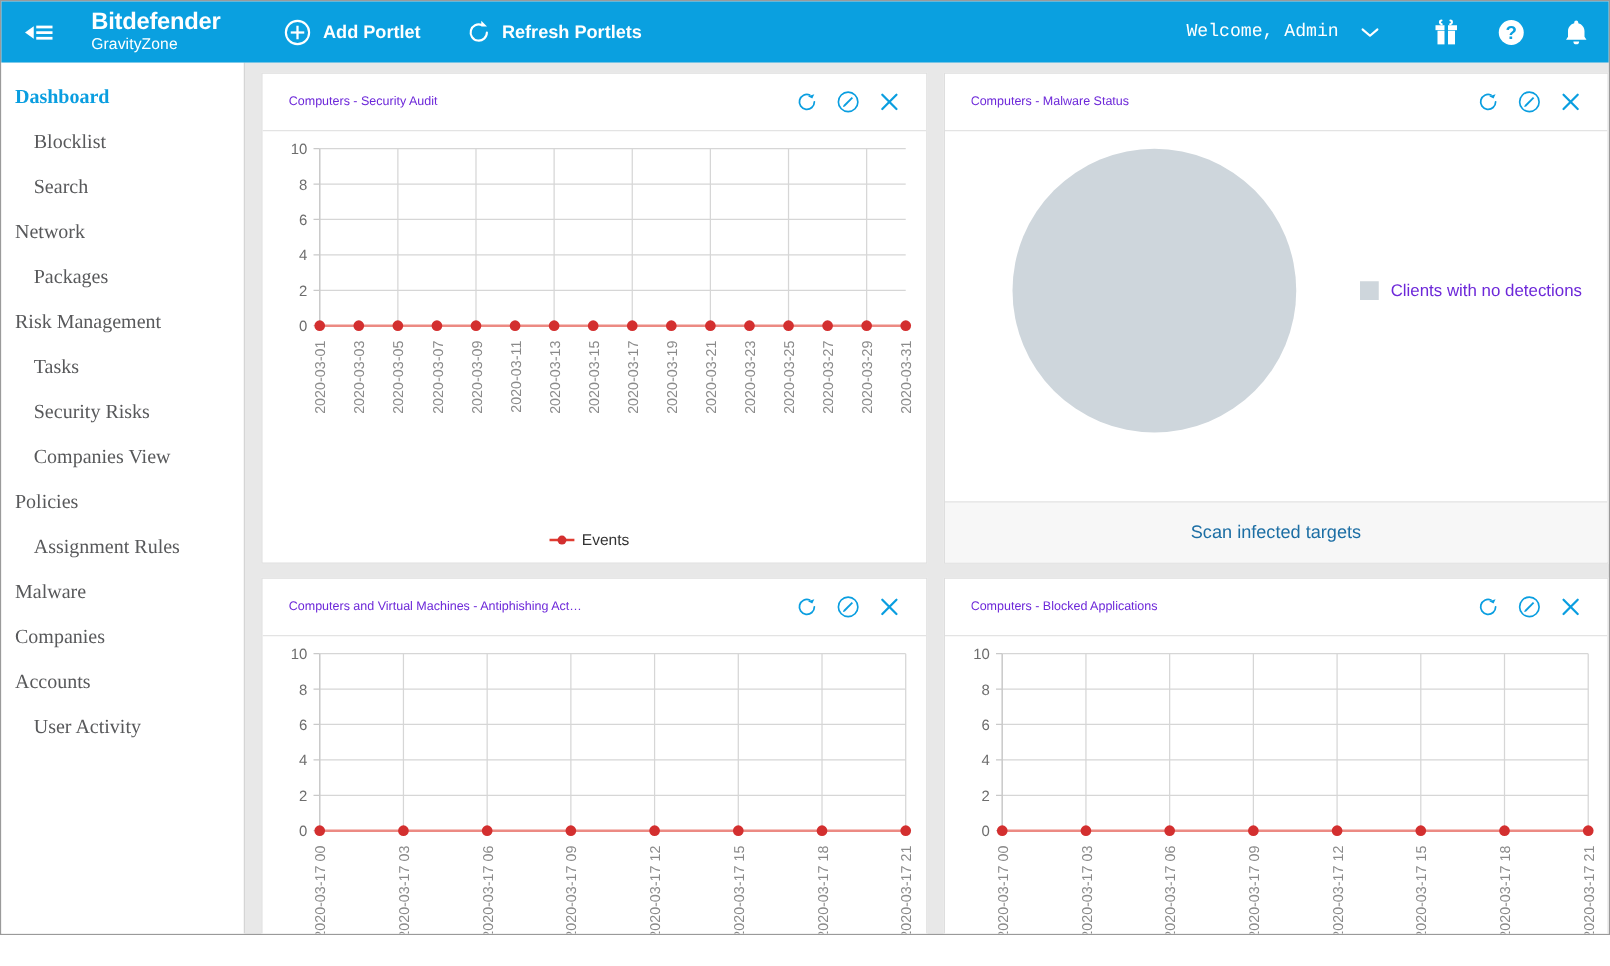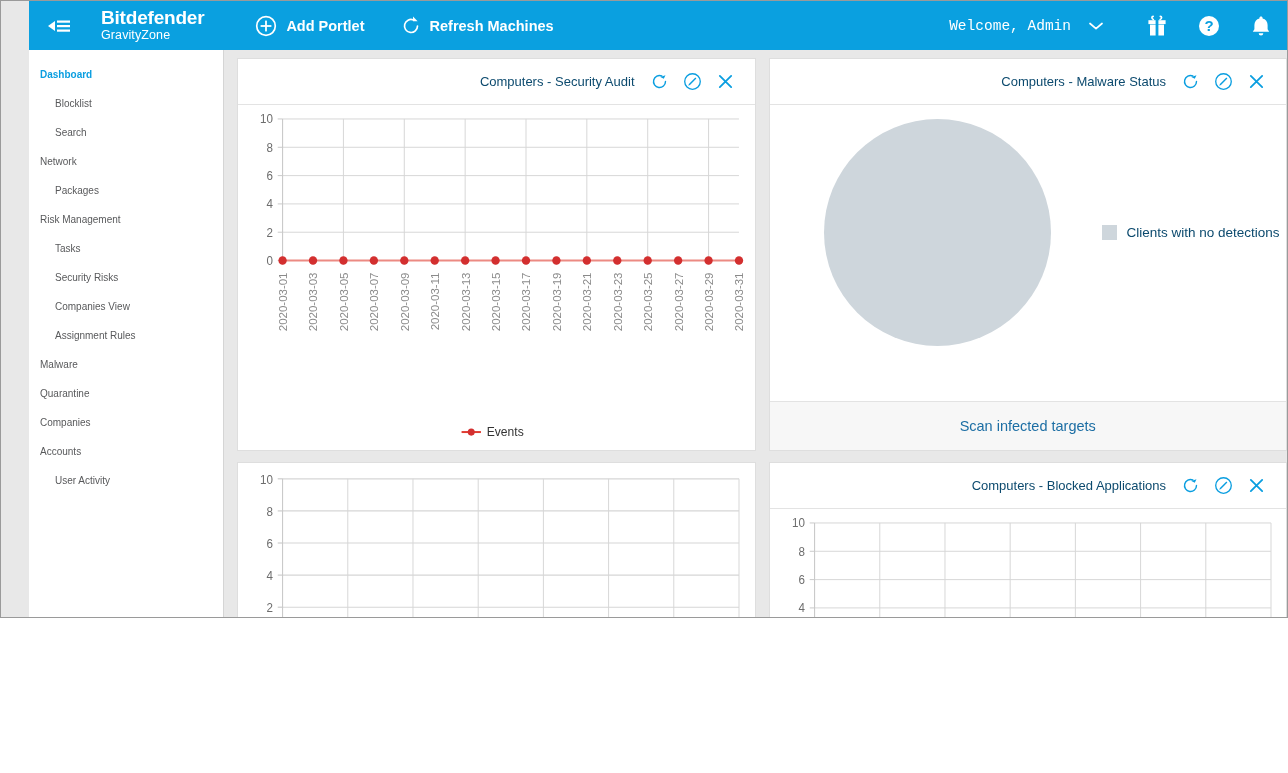--- a/index.html
+++ b/index.html
@@ -4,28 +4,27 @@
 <style>
   * { box-sizing: border-box; }
   html, body {
     margin: 0; padding: 0;
     width: 1288px; height: 773px;
     overflow: hidden;
     font-family: "Liberation Sans", sans-serif;
     background: #ffffff;
   }
   .app {
-    width: 1288px; height: 618px;
+    width: 1288px; height: 748px;
     position: relative;
     border: 1px solid #9a9a9a;
     background: #e8e8e8;
     display: flex;
     flex-direction: column;
     overflow: hidden;
-    padding-left: 28px;
   }
 
   
   .topbar {
     height: 49px;
     min-height: 49px;
     background: #0aa0e0;
     display: flex;
     align-items: center;
     color: #ffffff;
@@ -111,25 +110,26 @@
   
   .sidebar {
     width: 195px;
     min-width: 195px;
     background: #ffffff;
     border-right: 1px solid #d5d5d5;
     padding-top: 10px;
     overflow: hidden;
   }
   .nav-item {
-    font-size: 10px;
+    font-size: 16px;
     color: #58595b;
     padding: 9px 0 9px 11px;
     cursor: pointer;
     white-space: nowrap;
+    font-family: Liberation Serif, serif;
   }
   .nav-item.sub { padding-left: 26px; }
   .nav-item.active { color: #0a9ee0; font-weight: bold; }
 
   
   .dash {
     flex: 1;
     min-width: 0;
     padding: 8px 0px 0 13px;
     display: grid;
@@ -148,28 +148,27 @@
   }
   .portlet-head {
     height: 46px;
     min-height: 46px;
     display: flex;
     align-items: center;
     padding: 0 13px 0 21px;
     border-bottom: 1px solid #e3e3e3;
   }
   .portlet-title {
-    font-size: 13px;
-    color: #0c4a6e;
+    font-size: 10px;
+    color: #6d28d9;
     white-space: nowrap;
     overflow: hidden;
     text-overflow: ellipsis;
     flex: 1;
     min-width: 0;
-    text-align: right;
   }
   .portlet-actions {
     display: flex;
     align-items: center;
     margin-left: 8px;
   }
   .pa {
     width: 33px;
     display: flex;
     align-items: center;
@@ -212,21 +211,21 @@
     align-items: center;
     padding-left: 14px;
   }
   .legend-swatch {
     width: 15px; height: 15px;
     background: #ced6dc;
     margin-right: 10px;
   }
   .legend-label {
     font-size: 13.5px;
-    color: #0c4a6e;
+    color: #6d28d9;
     white-space: nowrap;
   }
   .portlet-footer {
     height: 49px;
     min-height: 49px;
     border-top: 1px solid #e3e3e3;
     background: #f7f7f7;
     display: flex;
     align-items: center;
     justify-content: center;
@@ -286,21 +285,21 @@
         <span>Add Portlet</span>
       </div>
 
       <div class="tb-action">
         <span class="ic">
           <svg width="20" height="20" viewBox="0 0 20 20">
             <path d="M16.5,10 A6.5,6.5 0 1 1 12.4,3.95" fill="none" stroke="#ffffff" stroke-width="1.7" stroke-linecap="round"></path>
             <path d="M12.0,0.6 L12.0,5.2 L16.6,5.2 Z" fill="#ffffff"></path>
           </svg>
         </span>
-        <span>Refresh Machines</span>
+        <span>Refresh Portlets</span>
       </div>
     </div>
 
     <div class="topbar-right">
       <div class="welcome">Welcome, Admin</div>
       <div class="caret">
         <svg width="14" height="10" viewBox="0 0 14 10">
           <path d="M1,2.5 L7,7.6 L13,2.5" fill="none" stroke="#ffffff" stroke-width="1.7" stroke-linecap="round" stroke-linejoin="round"></path>
         </svg>
       </div>
@@ -332,23 +331,23 @@
     <div class="sidebar">
       <div class="nav-item active">Dashboard</div>
       <div class="nav-item sub">Blocklist</div>
       <div class="nav-item sub">Search</div>
       <div class="nav-item">Network</div>
       <div class="nav-item sub">Packages</div>
       <div class="nav-item">Risk Management</div>
       <div class="nav-item sub">Tasks</div>
       <div class="nav-item sub">Security Risks</div>
       <div class="nav-item sub">Companies View</div>
+      <div class="nav-item">Policies</div>
       <div class="nav-item sub">Assignment Rules</div>
       <div class="nav-item">Malware</div>
-      <div class="nav-item">Quarantine</div>
       <div class="nav-item">Companies</div>
       <div class="nav-item">Accounts</div>
       <div class="nav-item sub">User Activity</div>
     </div>
 
     <div class="dash">
 
       <div class="portlet">
         <div class="portlet-head">
           <div class="portlet-title">Computers - Security Audit</div>
@@ -487,20 +486,42 @@
             <div class="legend-swatch"></div>
             <div class="legend-label">Clients with no detections</div>
           </div>
         </div>
         <div class="portlet-footer">
           <span class="footer-link">Scan infected targets</span>
         </div>
       </div>
 
       <div class="portlet">
+        <div class="portlet-head">
+          <div class="portlet-title">Computers and Virtual Machines - Antiphishing Act…</div>
+          <div class="portlet-actions">
+            <div class="pa">
+              <svg width="19" height="19" viewBox="0 0 20 20">
+                <path d="M16.3,10 A6.3,6.3 0 1 1 12.4,4.2" fill="none" stroke="#0a9ee0" stroke-width="1.5" stroke-linecap="round"></path>
+                <path d="M15.6,2.4 L15.6,6.4 L11.6,6.4 Z" fill="#0a9ee0" transform="rotate(26 13.6 4.4)"></path>
+              </svg>
+            </div>
+            <div class="pa">
+              <svg width="19" height="19" viewBox="0 0 20 20">
+                <circle cx="10" cy="10" r="8.2" fill="none" stroke="#0a9ee0" stroke-width="1.4"></circle>
+                <path d="M5.6,14.4 L7.3,13.8 L14.1,6.9 L13.0,5.8 L6.2,12.7 Z" fill="#0a9ee0"></path>
+              </svg>
+            </div>
+            <div class="pa">
+              <svg width="17" height="17" viewBox="0 0 18 18">
+                <path d="M3,3 L15,15 M15,3 L3,15" stroke="#0a9ee0" stroke-width="1.9" stroke-linecap="round"></path>
+              </svg>
+            </div>
+          </div>
+        </div>
         <div class="portlet-body">
           <svg class="linechart" viewBox="0 0 533 346" preserveAspectRatio="none">
               <line x1="46" y1="127.6" x2="517" y2="127.6" stroke="#d6d6d6" stroke-width="1"></line>
               <line x1="46" y1="99.19999999999999" x2="517" y2="99.19999999999999" stroke="#d6d6d6" stroke-width="1"></line>
               <line x1="46" y1="70.8" x2="517" y2="70.8" stroke="#d6d6d6" stroke-width="1"></line>
               <line x1="46" y1="42.39999999999999" x2="517" y2="42.39999999999999" stroke="#d6d6d6" stroke-width="1"></line>
               <line x1="46" y1="14" x2="517" y2="14" stroke="#d6d6d6" stroke-width="1"></line>
               <line x1="46" y1="14" x2="46" y2="156" stroke="#d6d6d6" stroke-width="1"></line>
               <line x1="113.28571428571429" y1="14" x2="113.28571428571429" y2="156" stroke="#d6d6d6" stroke-width="1"></line>
               <line x1="180.57142857142858" y1="14" x2="180.57142857142858" y2="156" stroke="#d6d6d6" stroke-width="1"></line>

